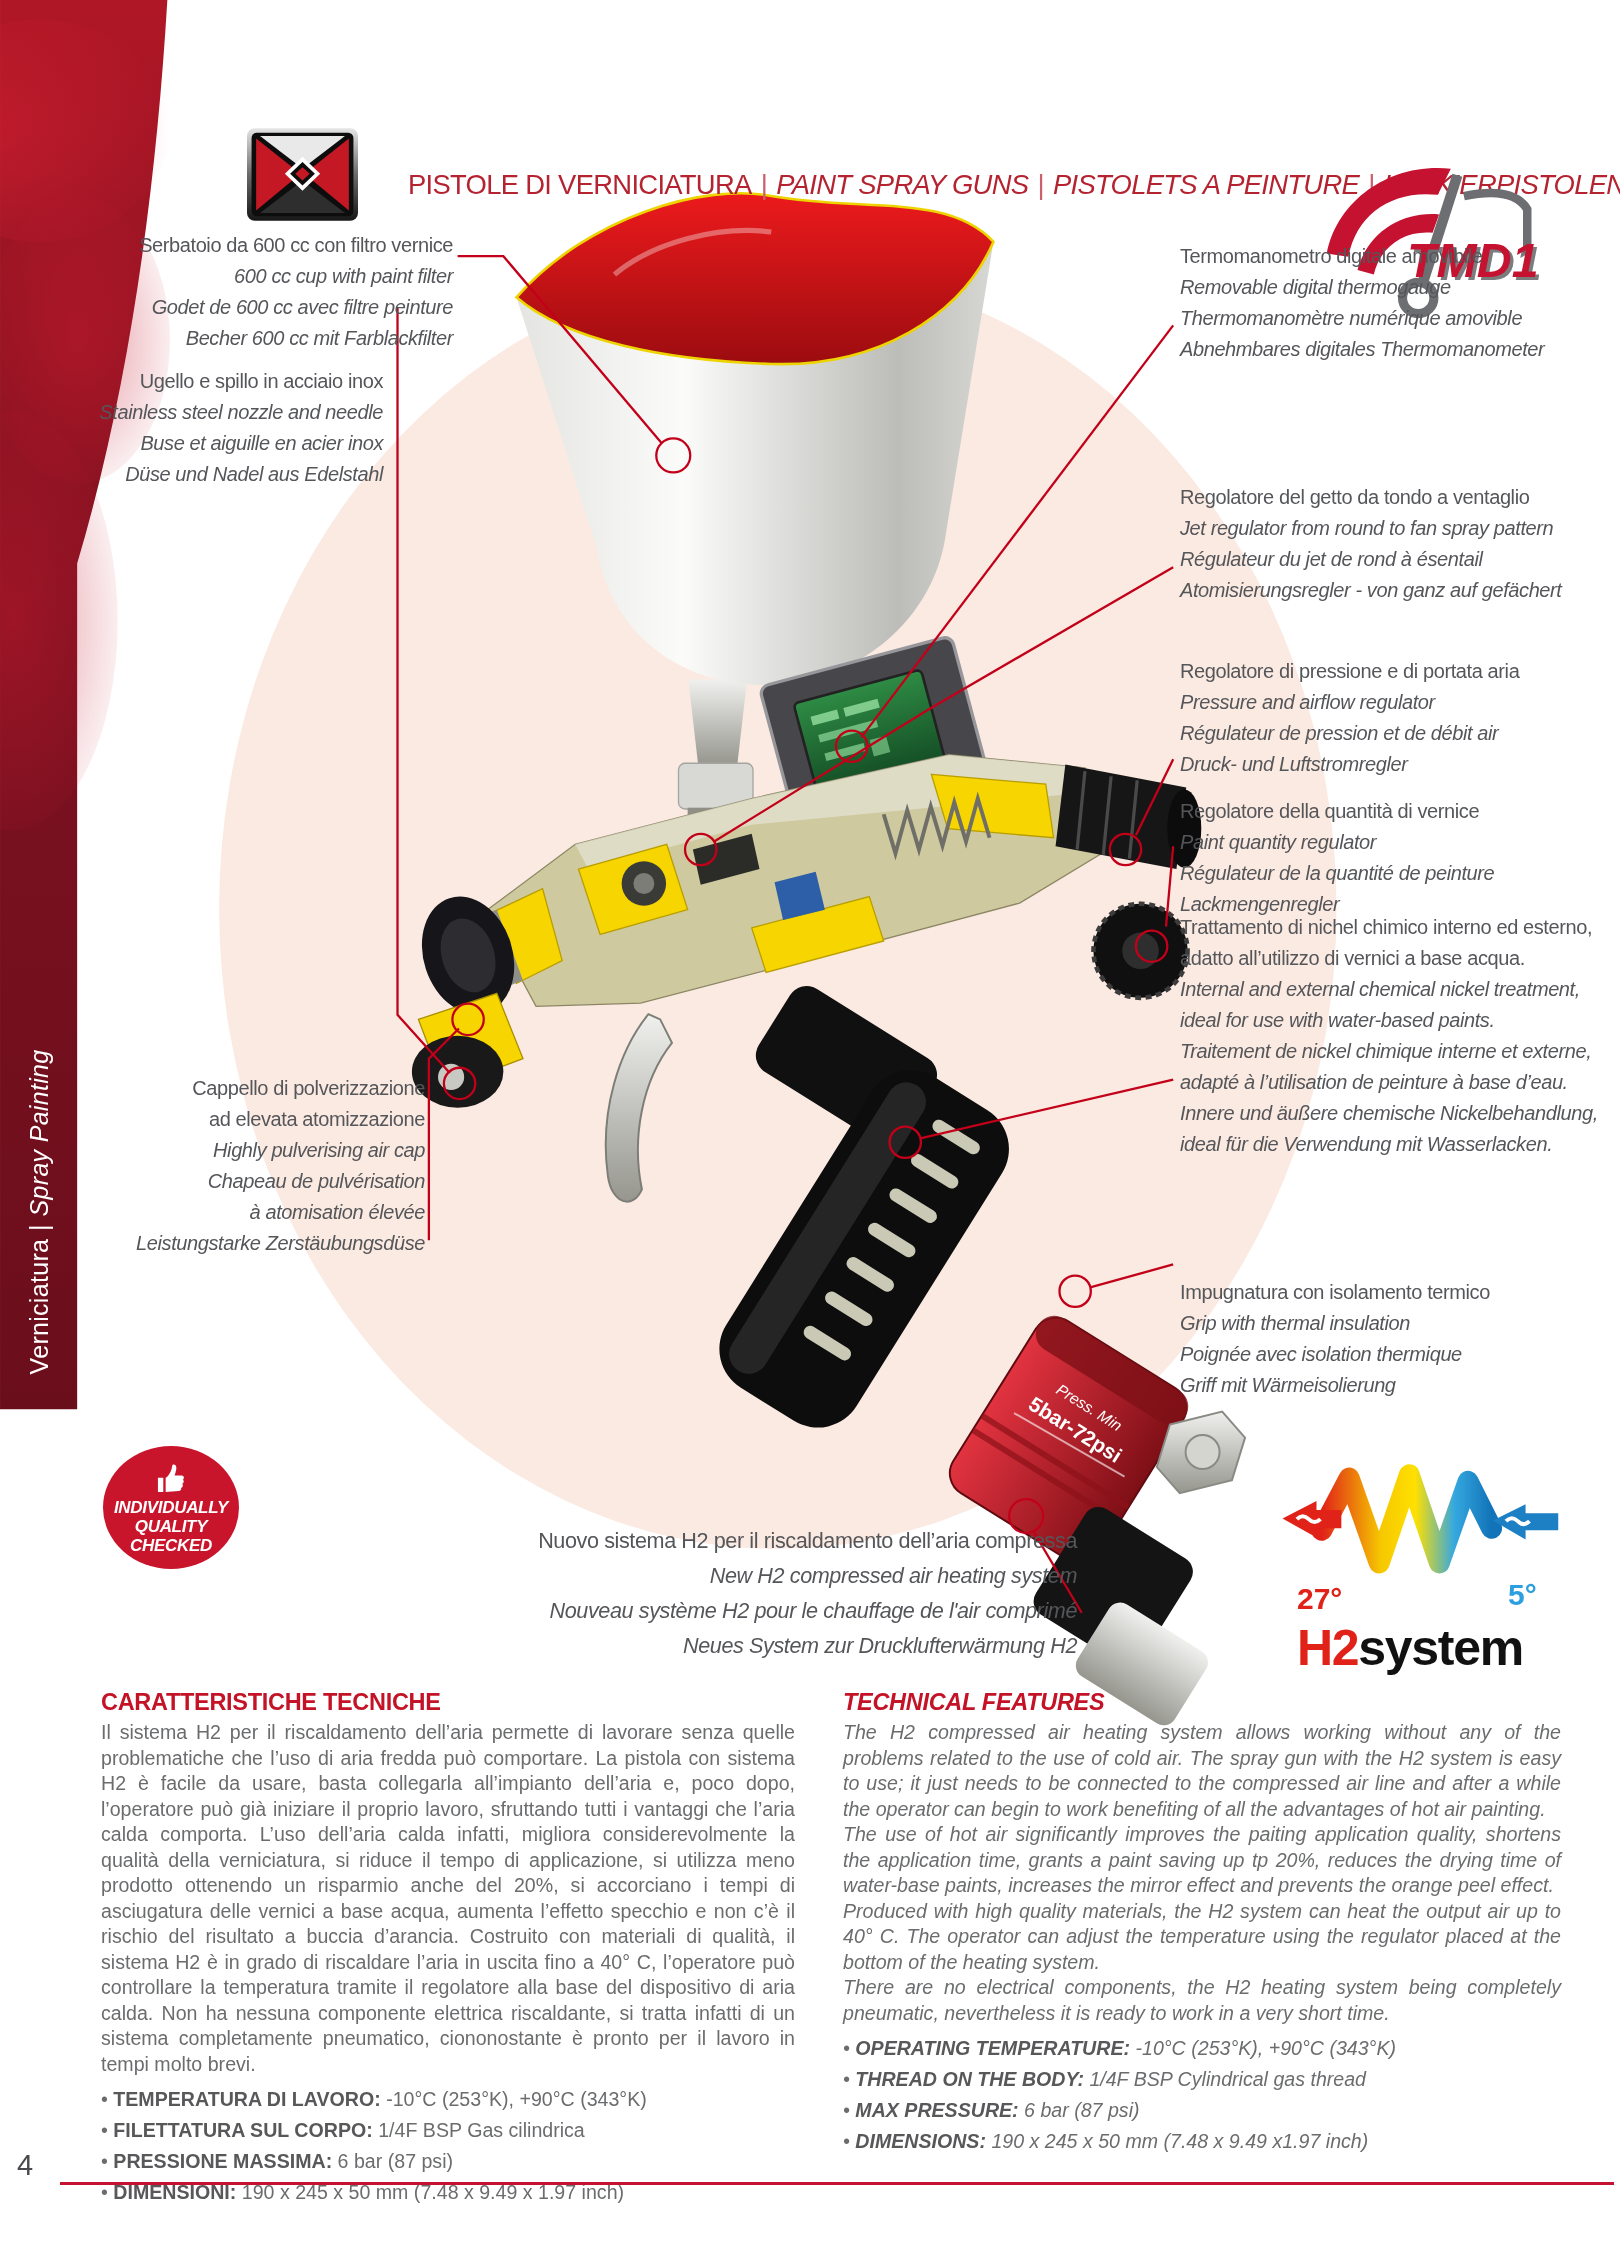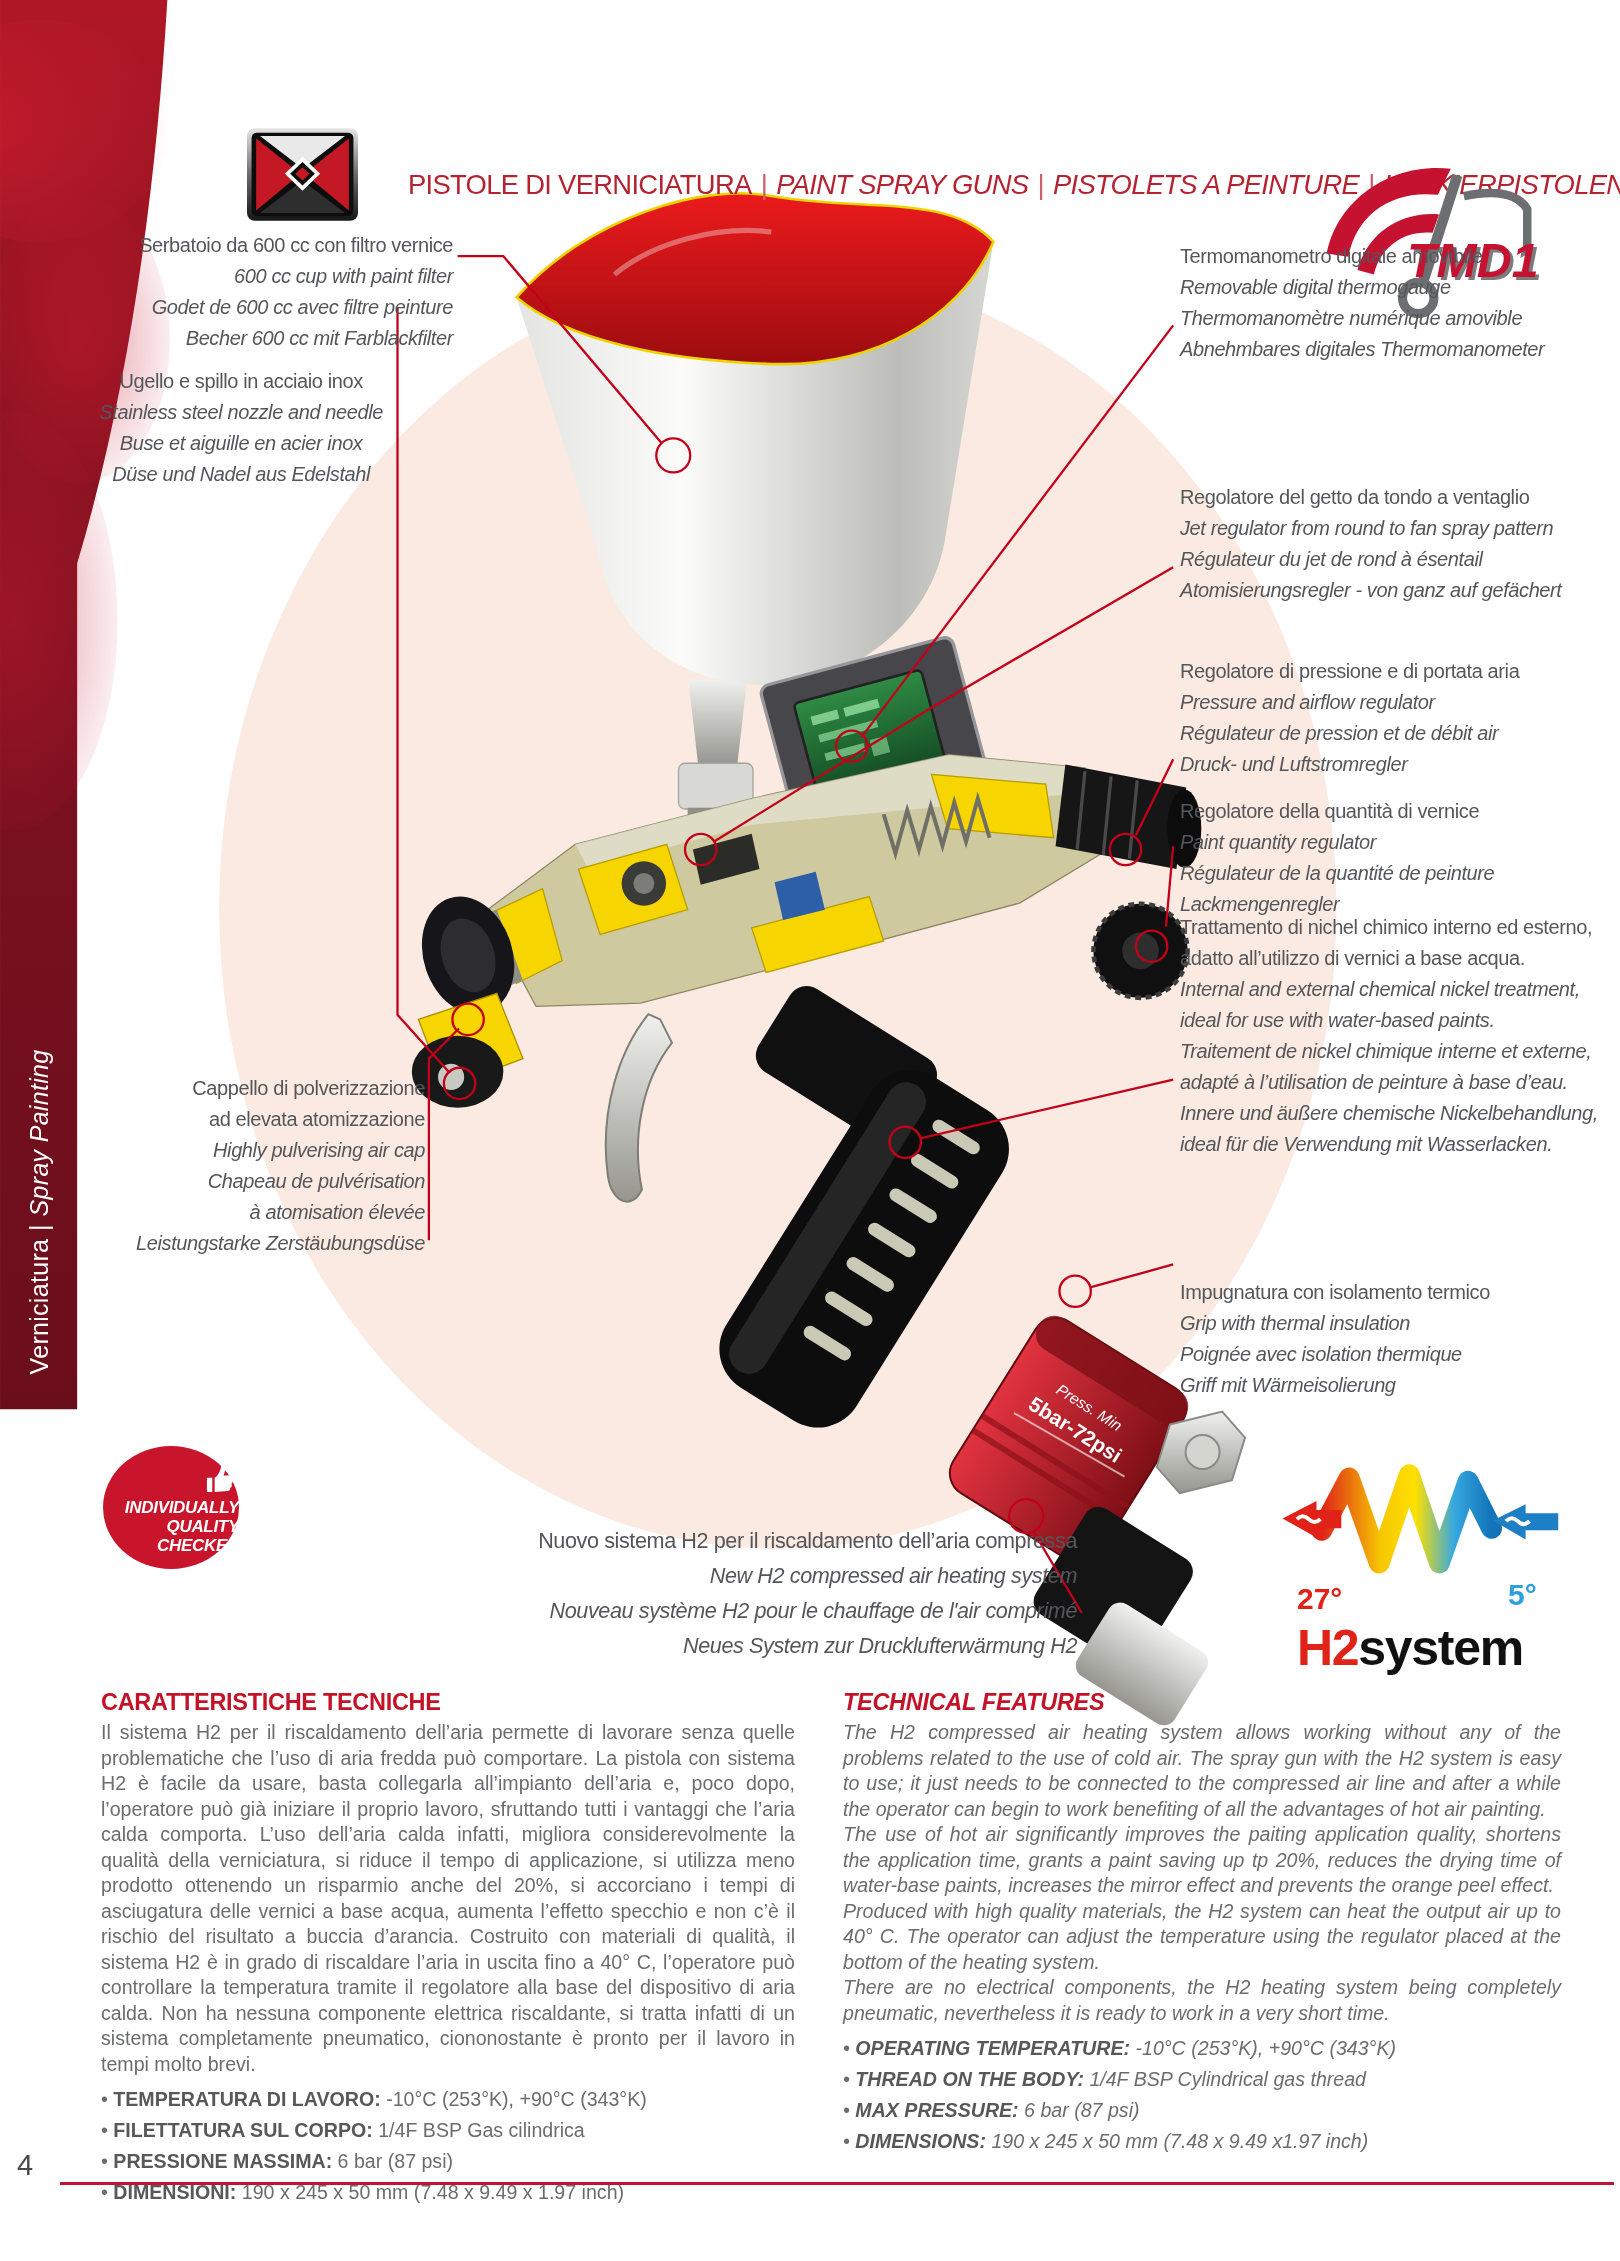--- a/index.html
+++ b/index.html
@@ -16,21 +16,21 @@
   .lb div{white-space:nowrap;}
   .lb .xl{font-style:italic;}
   .ra{text-align:right;}
   
   .vtext{position:absolute;left:39px;top:1212px;transform:translate(-50%,-50%) rotate(-90deg);
          color:#ffffff;font-size:25px;white-space:nowrap;z-index:3;letter-spacing:0.3px;}
   .vtext .itl{font-style:italic;}
   .vtext .sep{padding:0 7.8px;font-weight:300;}
   
   .badge{position:absolute;left:103px;top:1446px;width:136px;height:123px;background:#c8152b;
-         border-radius:50%;display:flex;flex-direction:column;align-items:flex-end;justify-content:center;
+         border-radius:50%;display:flex;flex-direction:column;align-items:center;justify-content:center;
          color:#fff;z-index:4;}
   .badge .bl{font-size:17px;line-height:19px;font-weight:bold;font-style:italic;letter-spacing:-0.3px;}
   
   .h2brand{position:absolute;left:1297px;top:1619px;font-size:50px;font-weight:bold;letter-spacing:-1.3px;z-index:4;}
   .h2brand .red{color:#e02218;}
   .h2brand .blk{color:#111111;}
   .h2temp-hot{position:absolute;left:1297px;top:1582px;font-size:30px;font-weight:bold;color:#e02218;z-index:4;text-align:center;}
   .h2temp-cold{position:absolute;left:1508px;top:1578px;font-size:30px;font-weight:bold;color:#2b9fe0;z-index:4;}
   
   .col{position:absolute;top:1689px;z-index:4;color:#6b6c6e;font-size:19.6px;line-height:25.5px;}
@@ -256,21 +256,21 @@
     </svg>
   </div>
 
   <div class="lb ra" style="right:1168px;top:230px;">
     <div>Serbatoio da 600 cc con filtro vernice</div>
     <div class="xl">600 cc cup with paint filter</div>
     <div class="xl">Godet de 600 cc avec filtre peinture</div>
     <div class="xl">Becher 600 cc mit Farblackfilter</div>
   </div>
 
-  <div class="lb ra" style="right:1238px;top:366px;text-align:center;">
+  <div class="lb ra" style="right:1238px;top:366px;">
     <div>Ugello e spillo in acciaio inox</div>
     <div class="xl">Stainless steel nozzle and needle</div>
     <div class="xl">Buse et aiguille en acier inox</div>
     <div class="xl">Düse und Nadel aus Edelstahl</div>
   </div>
 
   <div class="lb" style="left:1180px;top:241px;">
     <div>Termomanometro digitale amovibile</div>
     <div class="xl">Removable digital thermogauge</div>
     <div class="xl">Thermomanomètre numérique amovible</div>

